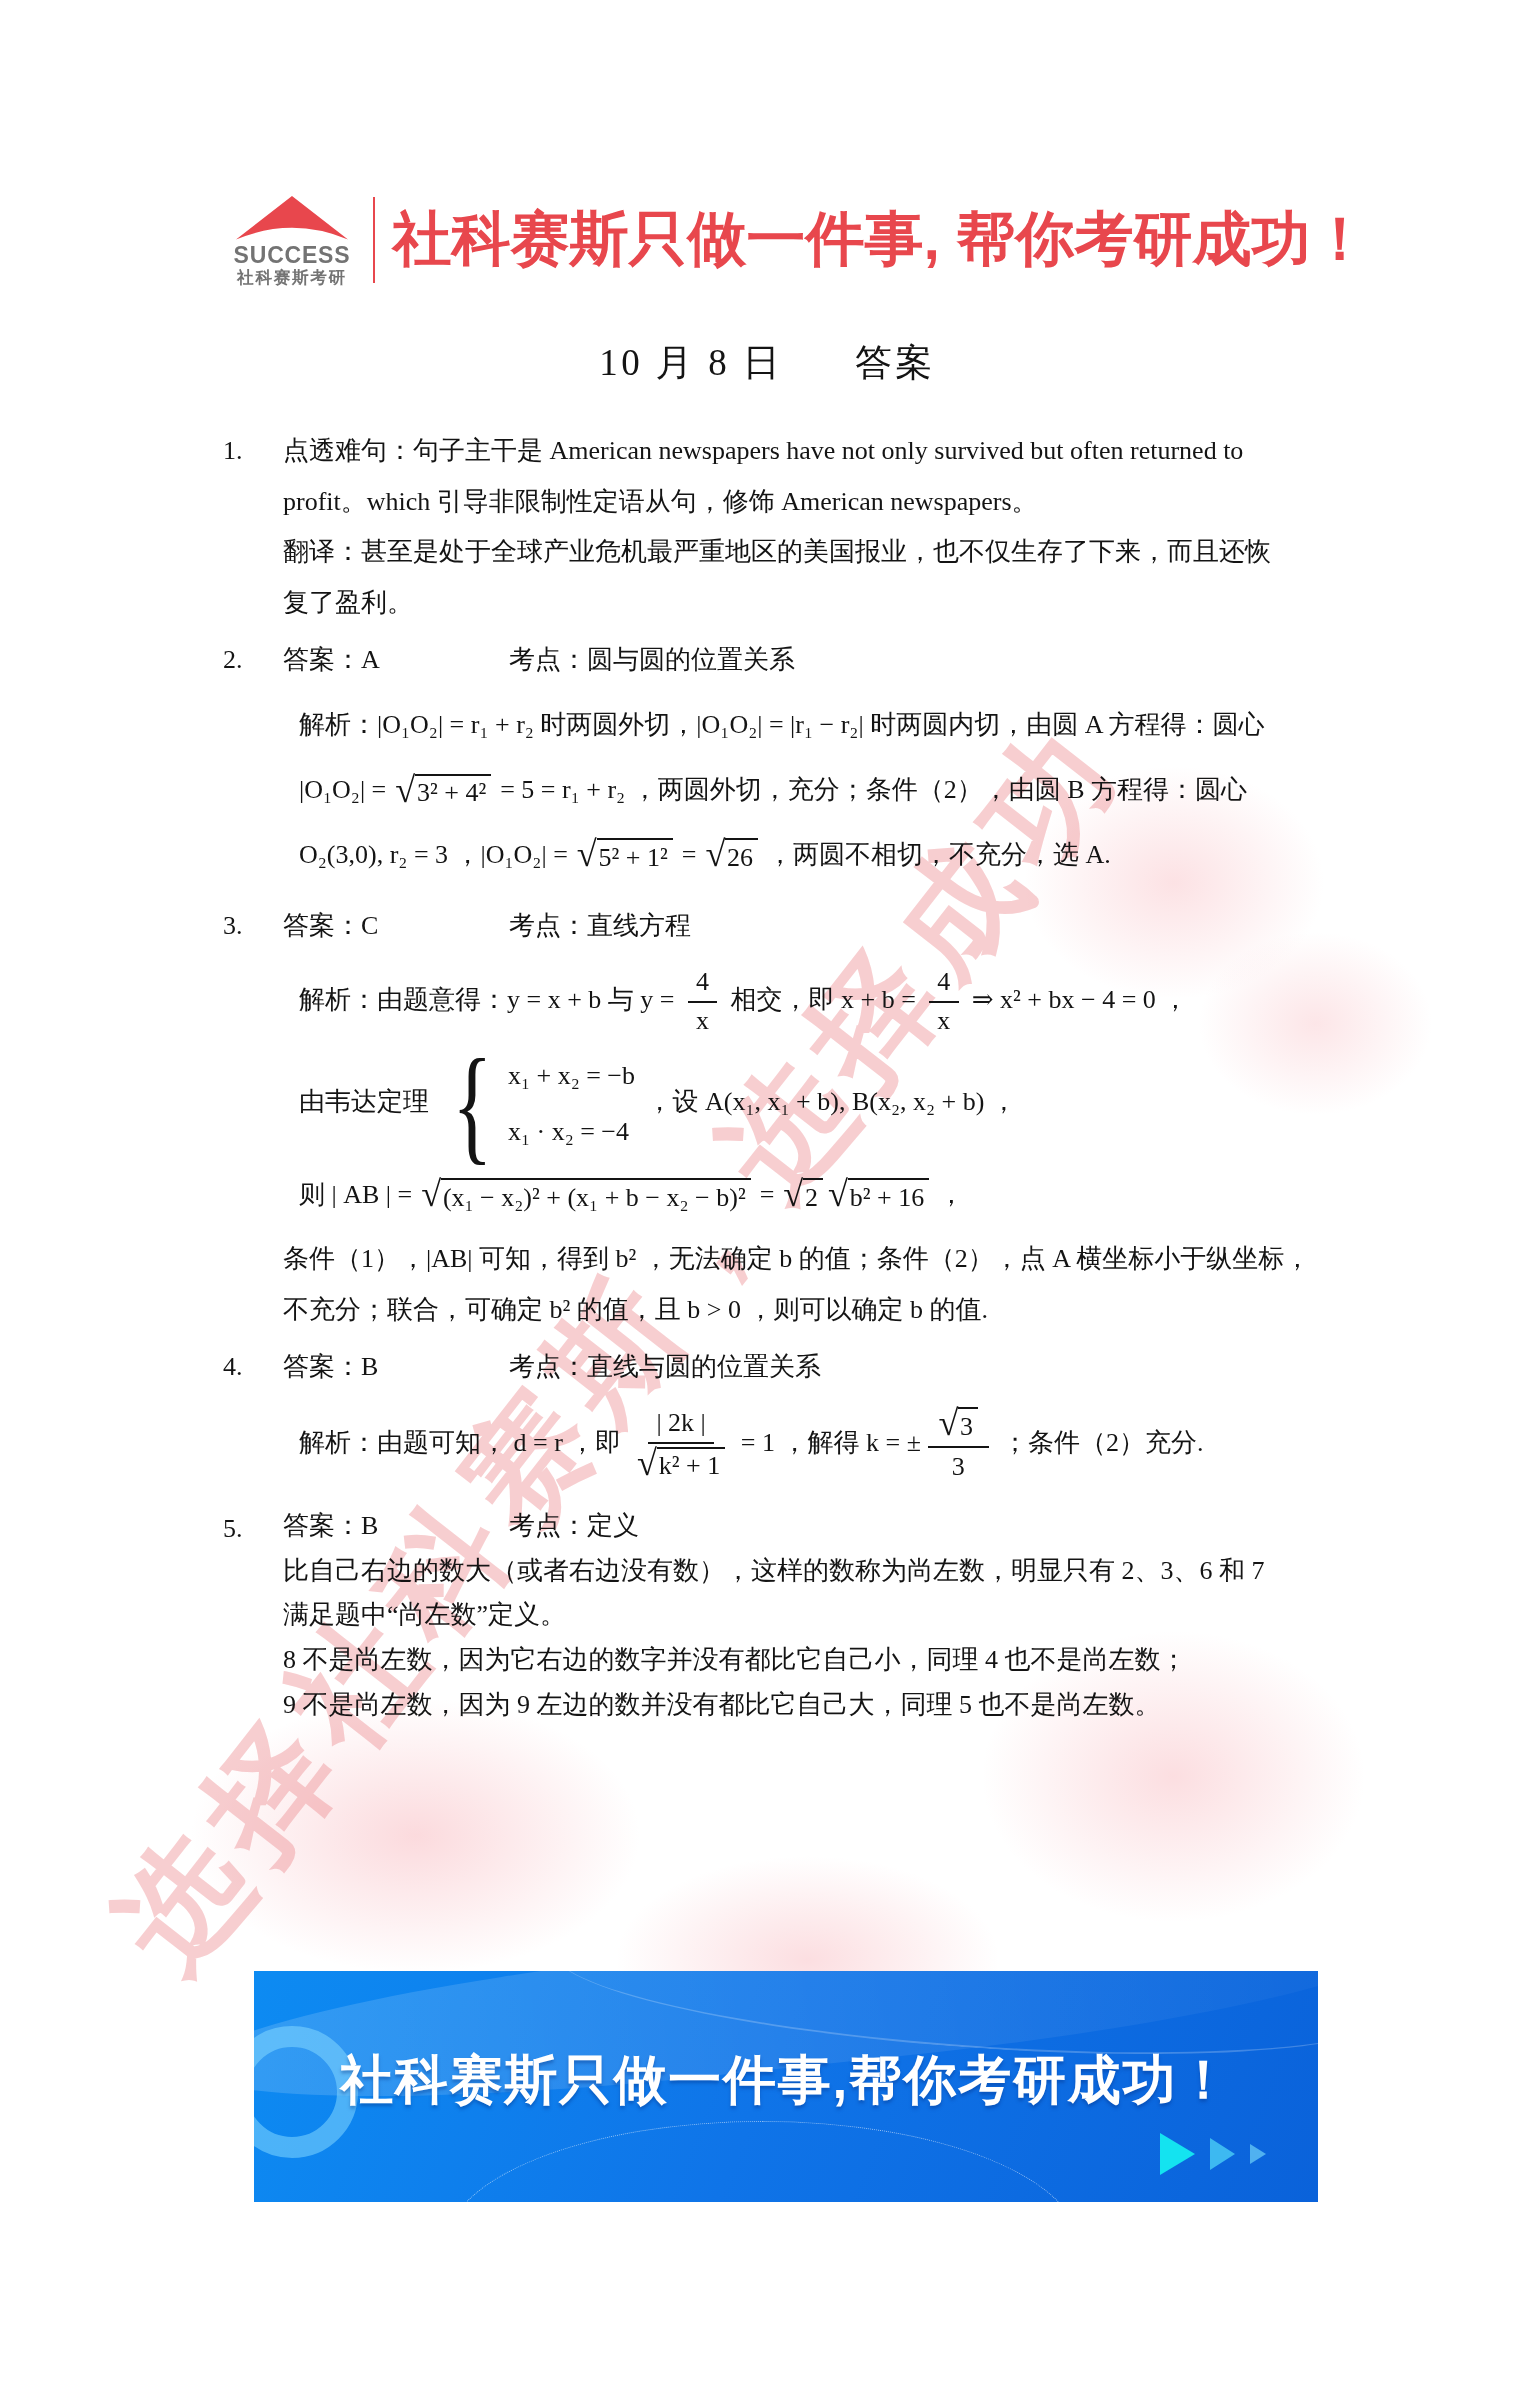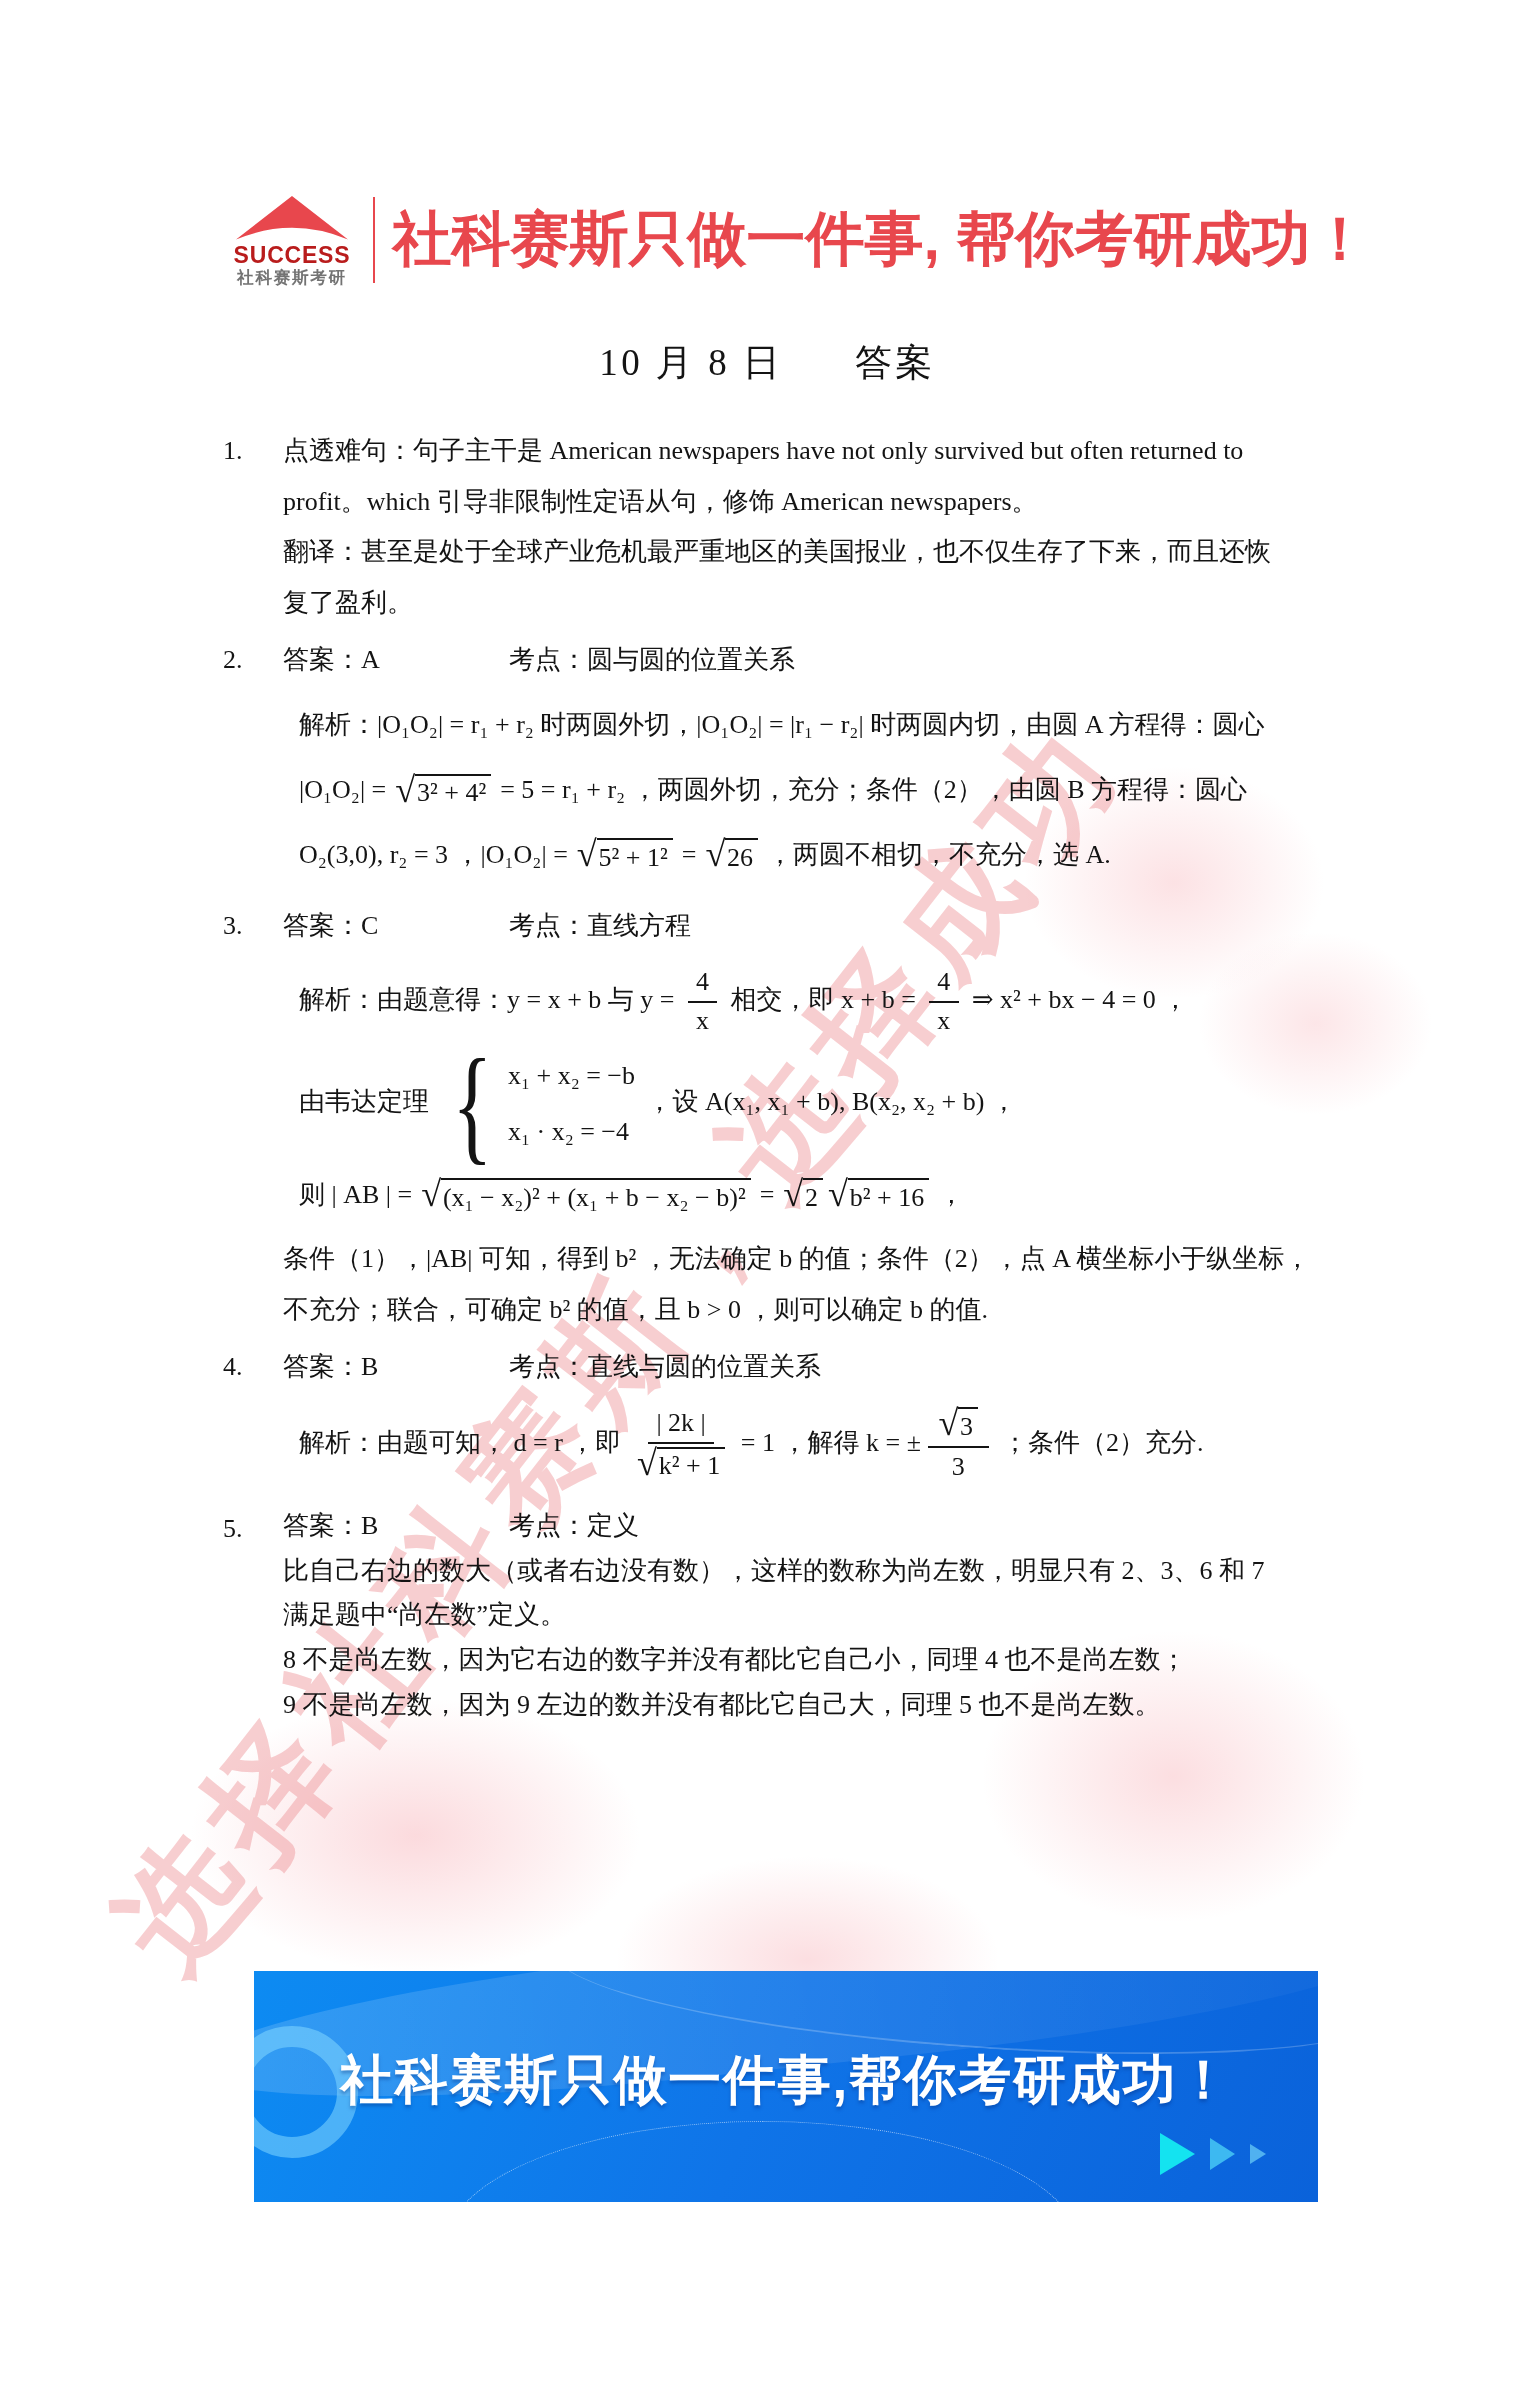--- a/index.html
+++ b/index.html
@@ -90,21 +90,21 @@
 
   <div class="content">
 
     <div class="header">
       <div class="logo">
         <span>
           <svg width="122" height="52" viewBox="0 0 146 62">
             <path d="M6 58 L73 6 L140 58 Q73 30 6 58 Z" fill="#e8474d"></path>
           </svg>
         </span>
-        <span class="logo-name" style="color:#b91c1c">SUCCESS</span>
+        <span class="logo-name" style="color:#737373">SUCCESS</span>
         <span class="logo-sub" style="color:#737373">社科赛斯考研</span>
       </div>
       <div class="v-divider" style="background:#e8474d"></div>
       <div class="slogan" style="color:#e8474d">社科赛斯只做一件事, 帮你考研成功！</div>
     </div>
 
     <div class="title">
       <span class="t-date">10 月 8 日</span><span class="t-word">答案</span>
     </div>
 

